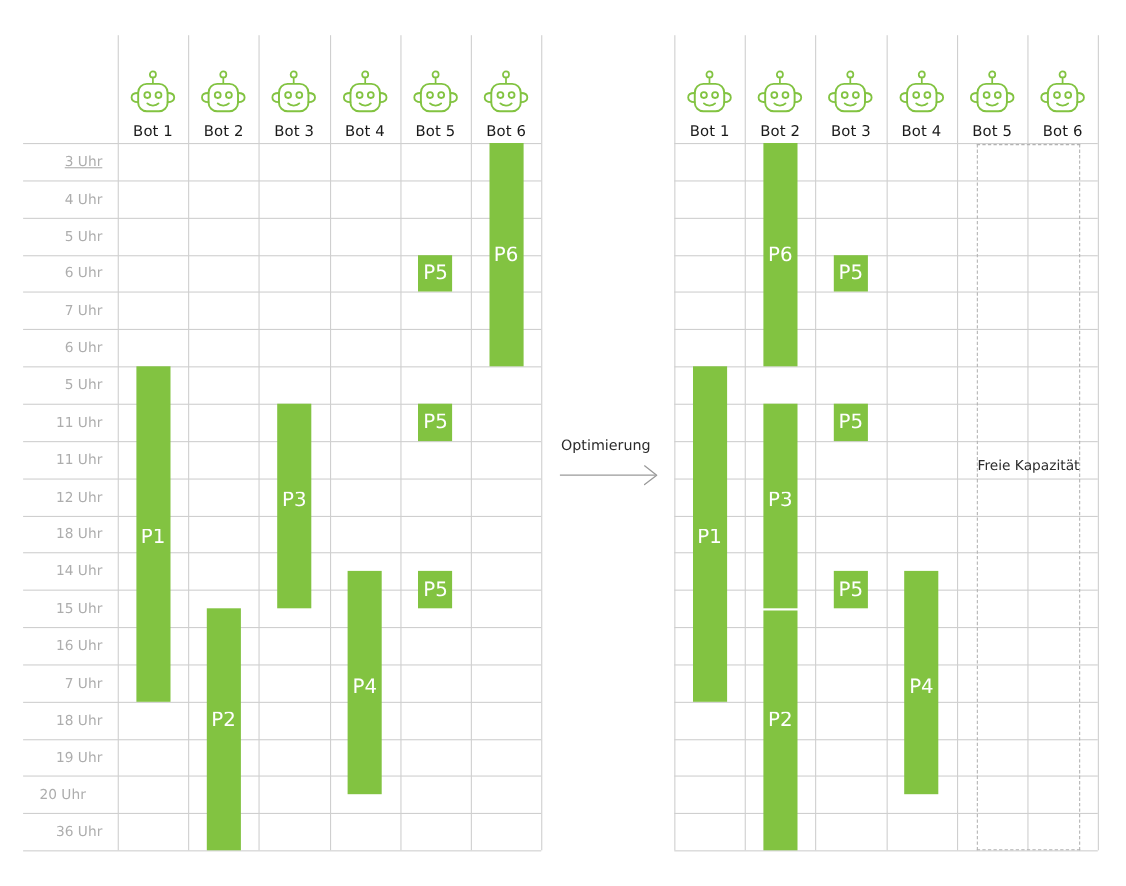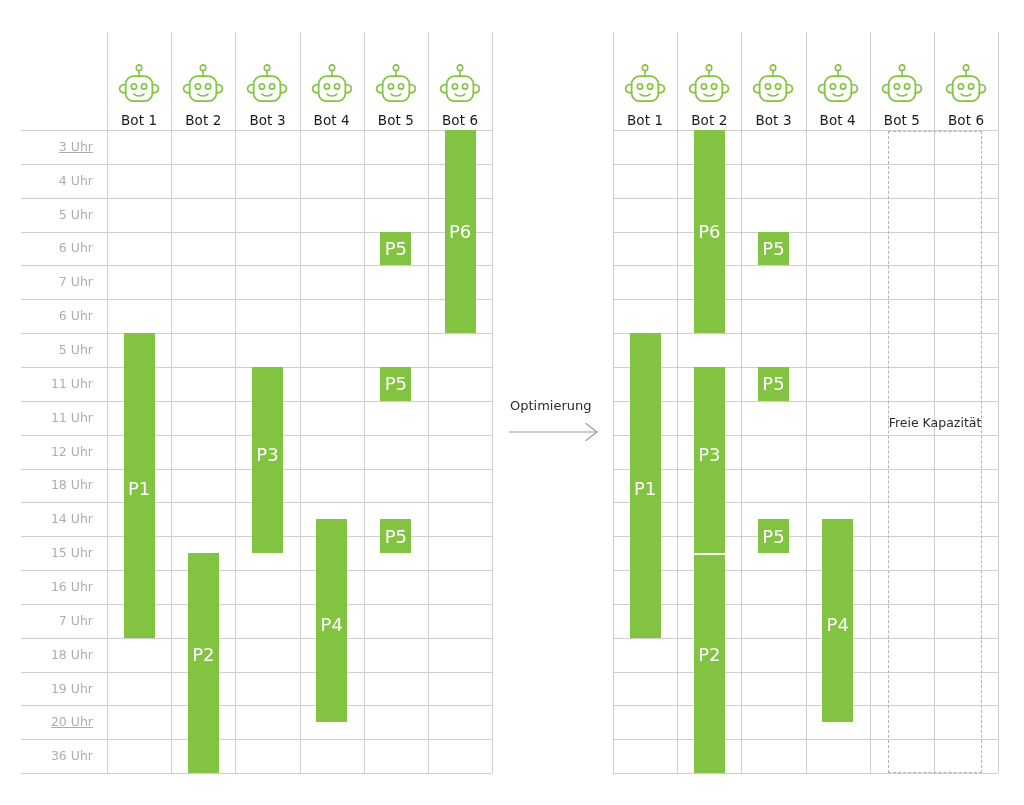--- a/index.html
+++ b/index.html
@@ -200,21 +200,21 @@
       <div class="row-label" style="left:21px;top:377.87500000000006px;width:72px;">11 Uhr</div>
       <div class="row-label" style="left:21px;top:411.725px;width:72px;">11 Uhr</div>
       <div class="row-label" style="left:21px;top:445.57500000000005px;width:72px;">12 Uhr</div>
       <div class="row-label" style="left:21px;top:479.425px;width:72px;">18 Uhr</div>
       <div class="row-label" style="left:21px;top:513.275px;width:72px;">14 Uhr</div>
       <div class="row-label" style="left:21px;top:547.125px;width:72px;">15 Uhr</div>
       <div class="row-label" style="left:21px;top:580.9749999999999px;width:72px;">16 Uhr</div>
       <div class="row-label" style="left:21px;top:614.825px;width:72px;">7 Uhr</div>
       <div class="row-label" style="left:21px;top:648.675px;width:72px;">18 Uhr</div>
       <div class="row-label" style="left:21px;top:682.525px;width:72px;">19 Uhr</div>
-      <div class="row-label" style="left:21px;top:716.375px;width:72px;text-decoration:underline;">20 Uhr</div>
+      <div class="row-label" style="left:6px;top:716.375px;width:72px;">20 Uhr</div>
       <div class="row-label" style="left:21px;top:750.225px;width:72px;">36 Uhr</div>
       <div class="bar" style="left:123.6px;top:333.1px;width:31px;height:304.65000000000003px;"></div>
       <div class="bar" style="left:123.6px;top:480.81px;width:31px;height:17px;background:transparent;">
         <span>P1</span>
       </div>
       <div class="bar" style="left:187.79999999999998px;top:553.125px;width:31px;height:220.025px;"></div>
       <div class="bar" style="left:187.79999999999998px;top:646.6750000000001px;width:31px;height:17px;background:transparent;">
         <span>P2</span>
       </div>
       <div class="bar" style="left:252px;top:366.95000000000005px;width:31px;height:186.175px;"></div>

